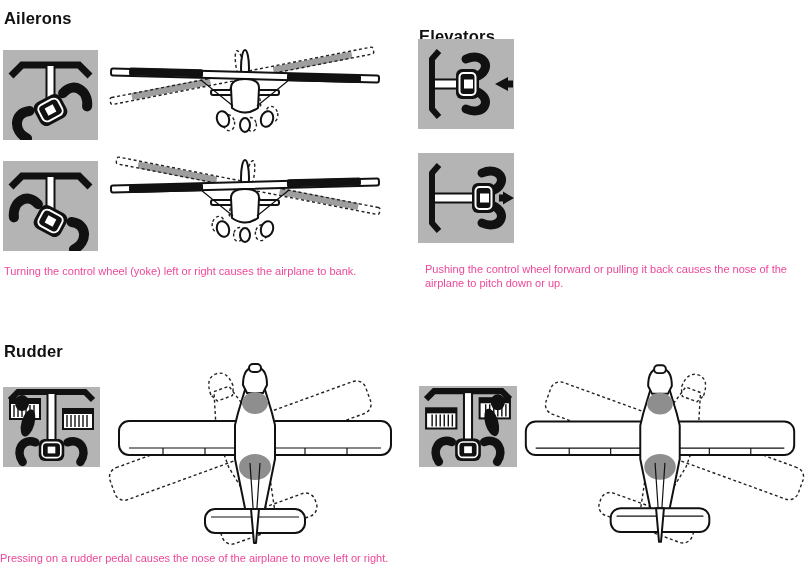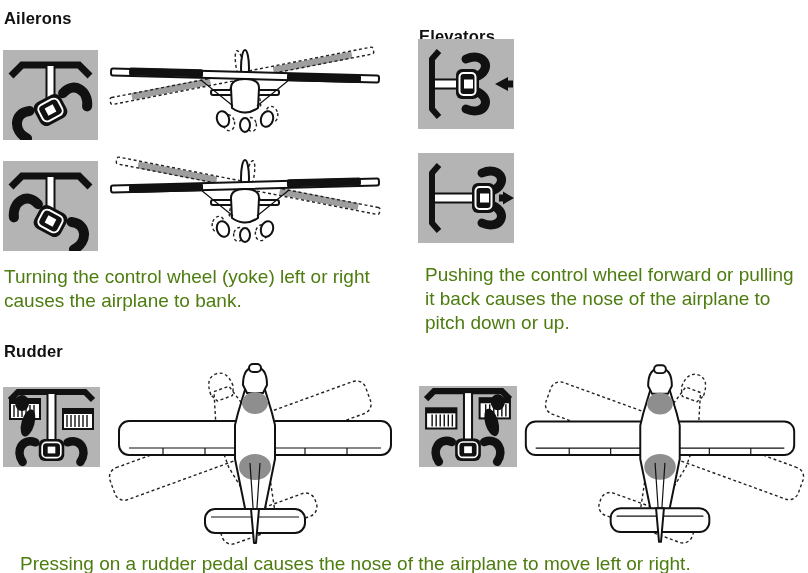--- a/index.html
+++ b/index.html
@@ -1,20 +1,20 @@
 <!DOCTYPE html>
 <html><head>
 <meta charset="utf-8">
 <style>
   html,body{margin:0;padding:0;background:#fff;}
   body{width:808px;height:573px;position:relative;overflow:hidden;
        font-family:"Liberation Sans",sans-serif;color:#111;}
   .abs{position:absolute;}
   h2.sec-title{margin:0;font-size:16.5px;font-weight:bold;letter-spacing:.2px;color:#111;}
-  .caption{font-size:19px;line-height:1.26;color:#4d7c0f;}
+  .caption{font-size:11px;line-height:1.26;color:#ec4899;}
   .panel-box{background:#b4b4b4;}
   .panel-box svg{display:block;width:100%;height:100%;}
   
   .ink{fill:#fff;stroke:#111;stroke-width:2;stroke-linejoin:round;}
   .blk{fill:#111;stroke:none;}
   .dash{fill:none;stroke:#222;stroke-width:1.4;stroke-dasharray:3 2.6;stroke-linejoin:round;}
   .gray{fill:#9e9e9e;stroke:none;}
   .thin{stroke:#111;stroke-width:1.2;fill:none;}
 </style>
 </head>
@@ -204,14 +204,14 @@
       <use href="#yoke-front" transform="translate(48.5,63) scale(0.85)"></use>
     </svg>
   </div>
   <svg class="abs" style="left:512px;top:33px;" width="296" height="185" viewBox="0 0 300 185" aria-label="airplane-top-view-yawing-right">
     <g transform="translate(300,0) scale(-1,1)">
       <use href="#tv-dash" transform="rotate(-20 150 118)"></use>
       <use href="#tv-solid"></use>
     </g>
   </svg>
 
-  <p class="caption abs" style="left:20px;top:222px;width:700px;margin:0;">Pressing on a rudder pedal causes the nose of the airplane to move left or right.</p>
+  <p class="caption abs" style="left:0;top:222px;width:700px;margin:0;">Pressing on a rudder pedal causes the nose of the airplane to move left or right.</p>
 </section>
 
 </body></html>

